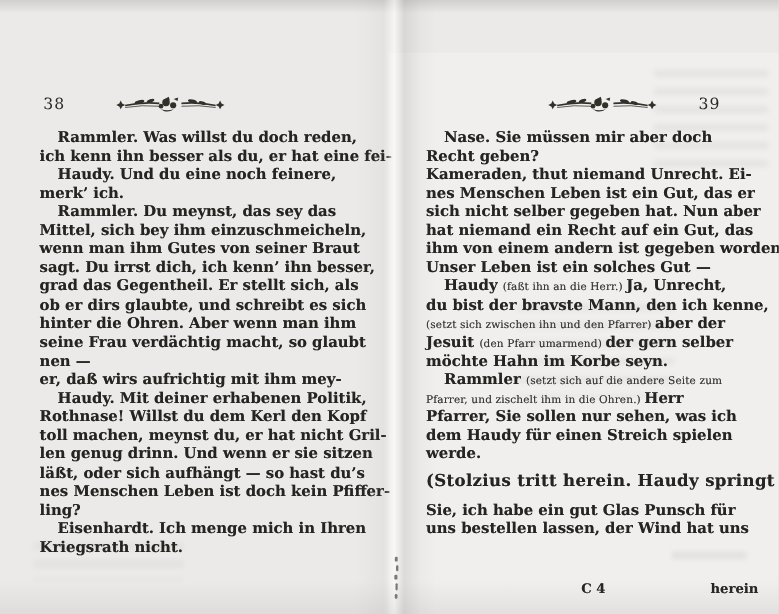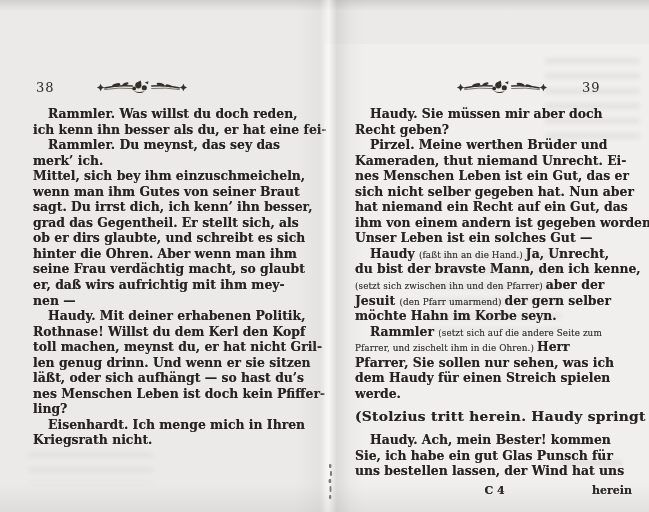--- a/index.html
+++ b/index.html
@@ -79,31 +79,32 @@
         <circle cx="52.5" cy="8.8" r="2.8"></circle>
         <circle cx="41.5" cy="9.6" r="2.1"></circle>
         <path d="M44 3.5 L48.5 1 L49.5 4.5 Z"></path>
         <path d="M53 3 L57 1.8 L56.5 5 Z"></path>
         <path d="M41 12 Q46 14.5 53 12.5 Q49 15.5 44 14 Z"></path>
       </g>
     </svg>
     <div class="textblock tb-left">
         <div class="line indent"><span>Rammler. Was willst du doch reden,</span></div>
         <div class="line"><span>ich kenn ihn besser als du, er hat eine fei-</span></div>
+        <div class="line indent"><span>Haudy. Und du eine noch feinere,</span></div>
+        <div class="line"><span>merk’ ich.</span></div>
         <div class="line indent"><span>Rammler. Du meynst, das sey das</span></div>
-        <div class="line"><span>merk’ ich.</span></div>
         <div class="line"><span>Mittel, sich bey ihm einzuschmeicheln,</span></div>
         <div class="line"><span>wenn man ihm Gutes von seiner Braut</span></div>
         <div class="line"><span>sagt.  Du irrst dich, ich kenn’ ihn besser,</span></div>
         <div class="line"><span>grad das Gegentheil.  Er stellt sich, als</span></div>
         <div class="line"><span>ob er dirs glaubte, und schreibt es sich</span></div>
         <div class="line"><span>hinter die Ohren.  Aber wenn man ihm</span></div>
         <div class="line"><span>seine Frau verdächtig macht, so glaubt</span></div>
+        <div class="line"><span>nen —</span></div>
         <div class="line"><span>er, daß wirs aufrichtig mit ihm mey-</span></div>
-        <div class="line"><span>nen —</span></div>
         <div class="line indent"><span>Haudy. Mit deiner erhabenen Politik,</span></div>
         <div class="line"><span>Rothnase! Willst du dem Kerl den Kopf</span></div>
         <div class="line"><span>toll machen, meynst du, er hat nicht Gril-</span></div>
         <div class="line"><span>len genug drinn.  Und wenn er sie sitzen</span></div>
         <div class="line"><span>läßt, oder sich aufhängt — so hast du’s</span></div>
         <div class="line"><span>nes Menschen Leben ist doch kein Pfiffer-</span></div>
         <div class="line"><span>ling?</span></div>
         <div class="line indent"><span>Eisenhardt. Ich menge mich in Ihren</span></div>
         <div class="line"><span>Kriegsrath nicht.</span></div>
       </div>
@@ -125,43 +126,41 @@
         <circle cx="46" cy="6.2" r="3.4"></circle>
         <circle cx="52.5" cy="8.8" r="2.8"></circle>
         <circle cx="41.5" cy="9.6" r="2.1"></circle>
         <path d="M44 3.5 L48.5 1 L49.5 4.5 Z"></path>
         <path d="M53 3 L57 1.8 L56.5 5 Z"></path>
         <path d="M41 12 Q46 14.5 53 12.5 Q49 15.5 44 14 Z"></path>
       </g>
     </svg>
     <span class="pagenum pagenum-right">39</span>
     <div class="textblock tb-right">
-        <div class="line indent"><span>Haudy. Sie müssen mir aber doch</span></div>
+        <div class="line indent"><span>Nase. Sie müssen mir aber doch</span></div>
         <div class="line"><span>Recht geben?</span></div>
-        <div class="line indent"><span>Pirzel. Meine werthen Brüder und</span></div>
         <div class="line"><span>Kameraden, thut niemand Unrecht.  Ei-</span></div>
         <div class="line"><span>nes Menschen Leben ist ein Gut, das er</span></div>
         <div class="line"><span>sich nicht selber gegeben hat.  Nun aber</span></div>
         <div class="line"><span>hat niemand ein Recht auf ein Gut, das</span></div>
         <div class="line"><span>ihm von einem andern ist gegeben worden.</span></div>
         <div class="line"><span>Unser Leben ist ein solches Gut —</span></div>
-        <div class="line indent"><span>Haudy </span><span class="sm">(faßt ihn an die Hand.) </span><span>Ja, Unrecht,</span></div>
+        <div class="line indent"><span>Haudy </span><span class="sm">(faßt ihn an die Herr.) </span><span>Ja, Unrecht,</span></div>
         <div class="line"><span>du bist der bravste Mann, den ich kenne,</span></div>
         <div class="line"><span class="sm">(setzt sich zwischen ihn und den Pfarrer) </span><span>aber der</span></div>
         <div class="line"><span>Jesuit </span><span class="sm">(den Pfarr umarmend) </span><span>der gern selber</span></div>
         <div class="line"><span>möchte Hahn im Korbe seyn.</span></div>
         <div class="line indent"><span>Rammler </span><span class="sm">(setzt sich auf die andere Seite zum</span></div>
         <div class="line"><span class="sm">Pfarrer, und zischelt ihm in die Ohren.) </span><span>Herr</span></div>
         <div class="line"><span>Pfarrer, Sie sollen nur sehen, was ich</span></div>
         <div class="line"><span>dem Haudy für einen Streich spielen</span></div>
         <div class="line"><span>werde.</span></div>
         <div class="line gap"></div>
         <div class="line a-center"><span>(Stolzius tritt herein. Haudy springt</span></div>
         <div class="line gap"></div>
-        <div class="line indent"><span>Haudy. Ach, mein Bester! kommen</span></div>
         <div class="line"><span>Sie, ich habe ein gut Glas Punsch für</span></div>
         <div class="line"><span>uns bestellen lassen, der Wind hat uns</span></div>
       </div>
     <div class="footer-row">
       <span class="sig">C 4</span>
       <span class="cw">herein</span>
     </div>
   </div>
 
   <div class="smudge sm1"></div>

